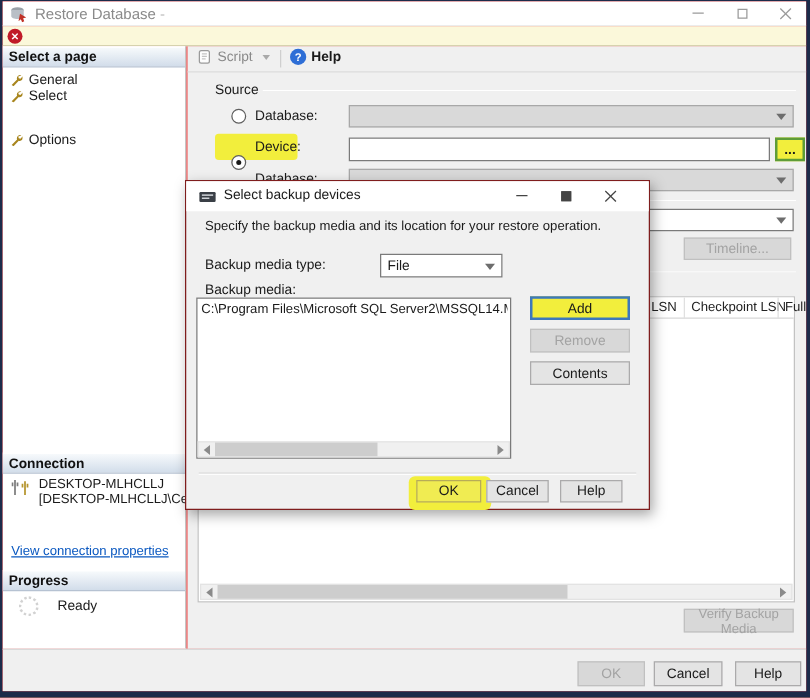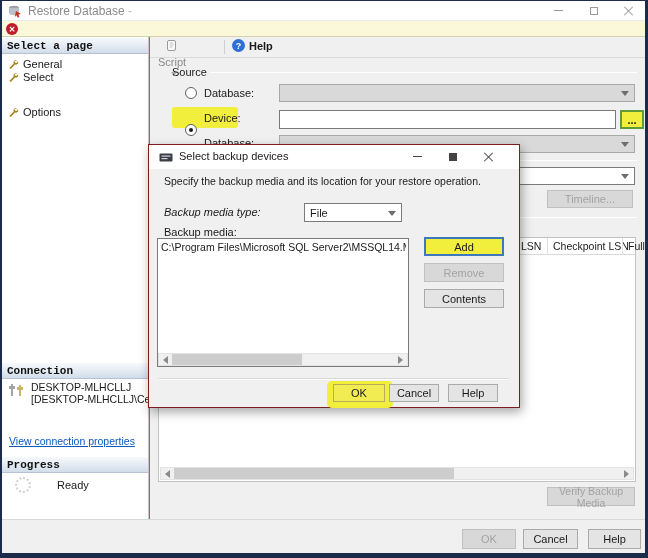--- a/index.html
+++ b/index.html
@@ -3,21 +3,21 @@
 <meta charset="utf-8">
 <style>
   html,body{margin:0;padding:0;background:#444;}
   *{box-sizing:border-box;font-family:"Liberation Sans",sans-serif;}
   .screen{position:relative;width:648px;height:558px;background:#ef4444;overflow:hidden;
           border-left:2px solid #1c2b4a;border-right:3px solid #1c2b4a;border-bottom:5px solid #1c2b4a;border-top:1px solid #1c2b4a;}
   .abs{position:absolute;}
   .txt{font-size:11px;color:#1a1a1a;white-space:nowrap;}
   .gray{color:#8a8a8a;}
   .hdr{background:linear-gradient(#f7fafc,#d2ddea);border-top:1px solid #fff;border-bottom:1px solid #b6c2d2;
-       font-weight:bold;font-size:11px;color:#111;padding:2px 5px;font-family:Liberation Mono, monospace;}
+       font-weight:bold;font-size:11px;color:#111;padding:2px 5px;}
   .btn{background:#e4e4e4;border:1px solid #abaaab;font-size:11px;color:#1a1a1a;text-align:center;
        display:flex;align-items:center;justify-content:center;cursor:default;}
   .btn.dis{background:#d8d8d8;color:#a3a3a3;border-color:#c0c0c0;}
   .dd{background:#fff;border:1px solid #7a7a7a;}
   .dd.dis{background:#d9d9d9;border-color:#a8a8a8;}
   .chev{position:absolute;right:5px;top:50%;margin-top:-2px;width:0;height:0;
         border-left:4px solid transparent;border-right:4px solid transparent;border-top:5px solid #6d6d6d;}
   .radio{width:12px;height:12px;border:1px solid #5f5f5f;border-radius:50%;background:#fff;position:relative;}
   .radio.sel::after{content:"";position:absolute;left:3px;top:3px;width:4px;height:4px;border-radius:50%;background:#1a1a1a;}
   .hl{background:#f2ee3c;}
@@ -94,27 +94,27 @@
     <svg class="abs" style="left:7px;top:346px;" width="17" height="15" viewBox="0 0 17 15">
       <path d="M3 1v5M1 3v3M5 3v3M3 6v7" stroke="#7d7d7d" stroke-width="1.4" fill="none"></path>
       <path d="M11 2v5M9 4v3M13 4v3M11 7v6" stroke="#b5952e" stroke-width="1.4" fill="none"></path>
     </svg>
     <div class="abs txt" style="left:29px;top:344px;font-size:10.5px;">DESKTOP-MLHCLLJ</div>
     <div class="abs txt" style="left:29px;top:356px;font-size:10.5px;">[DESKTOP-MLHCLLJ\Celal]</div>
     <a class="abs link" style="left:7px;top:398px;">View connection properties</a>
 
     <div class="hdr abs" style="left:0;top:419px;width:146px;height:17px;">Progress</div>
     <div class="abs" style="left:13px;top:440px;width:16px;height:16px;border:2px dotted #d2d2d2;border-radius:50%;"></div>
-    <div class="abs txt" style="left:44px;top:442px;margin-left:11px;">Ready</div>
+    <div class="abs txt" style="left:44px;top:442px;">Ready</div>
   </div>
 
   <div class="abs" style="left:148px;top:36px;width:495px;height:482px;background:#f0f0f0;">
 
     <div class="abs" style="left:0;top:0;width:495px;height:21px;border-bottom:1px solid #dcdcdc;">
-      <div class="abs" style="left:8px;top:2px;display:flex;align-items:center;gap:4px;flex-direction:column;">
+      <div class="abs" style="left:8px;top:2px;display:flex;align-items:center;gap:4px;">
         <svg width="12" height="13" viewBox="0 0 12 13">
             <rect x="1.5" y="1.5" width="8" height="10" rx="1.5" fill="#fdfdfd" stroke="#9a9a9a"></rect>
             <path d="M3.5 4h4M3.5 6h4M3.5 8h3" stroke="#c3c3c3"></path>
           </svg>
         <span class="txt gray">Script</span>
         <span style="width:0;height:0;border-left:3px solid transparent;border-right:3px solid transparent;border-top:4px solid #a9a9a9;margin-left:4px;"></span>
       </div>
       <div class="abs" style="left:74px;top:3px;width:1px;height:14px;background:#cfcfcf;"></div>
       <div class="abs" style="left:82px;top:2px;display:flex;align-items:center;gap:4px;">
         <span style="width:13px;height:13px;border-radius:50%;background:#2e6ed6;color:#fff;font-size:9px;font-weight:bold;display:flex;align-items:center;justify-content:center;">?</span>
@@ -187,21 +187,21 @@
       <div class="abs wc dark" style="left:288px;top:2px;">
           <div class="maxbox"></div>
         </div>
       <div class="abs wc dark" style="left:324px;top:2px;">
           <div class="xmark"></div>
         </div>
     </div>
 
     <div class="abs txt" style="left:15px;top:30px;font-size:10.5px;">Specify the backup media and its location for your restore operation.</div>
 
-    <div class="abs txt" style="left:15px;top:61px;font-style:italic;">Backup media type:</div>
+    <div class="abs txt" style="left:15px;top:61px;">Backup media type:</div>
     <div class="abs dd" style="left:155px;top:58px;width:98px;height:19px;">
       <span class="txt" style="position:absolute;left:5px;top:3px;">File</span>
       <div class="chev"></div>
     </div>
 
     <div class="abs txt" style="left:15px;top:81px;">Backup media:</div>
     <div class="abs" style="left:8px;top:93px;width:252px;height:129px;background:#fff;border:1px solid #7a7a7a;overflow:hidden;">
       <div class="txt" style="font-size:10.5px;padding:2px 0 0 3px;overflow:hidden;width:248px;">C:\Program Files\Microsoft SQL Server2\MSSQL14.MSSQLSERVER\M</div>
       <div class="abs sb-track" style="left:0;top:114px;width:250px;height:13px;">
         <div class="arrow-l" style="margin:0 4px;"></div>

